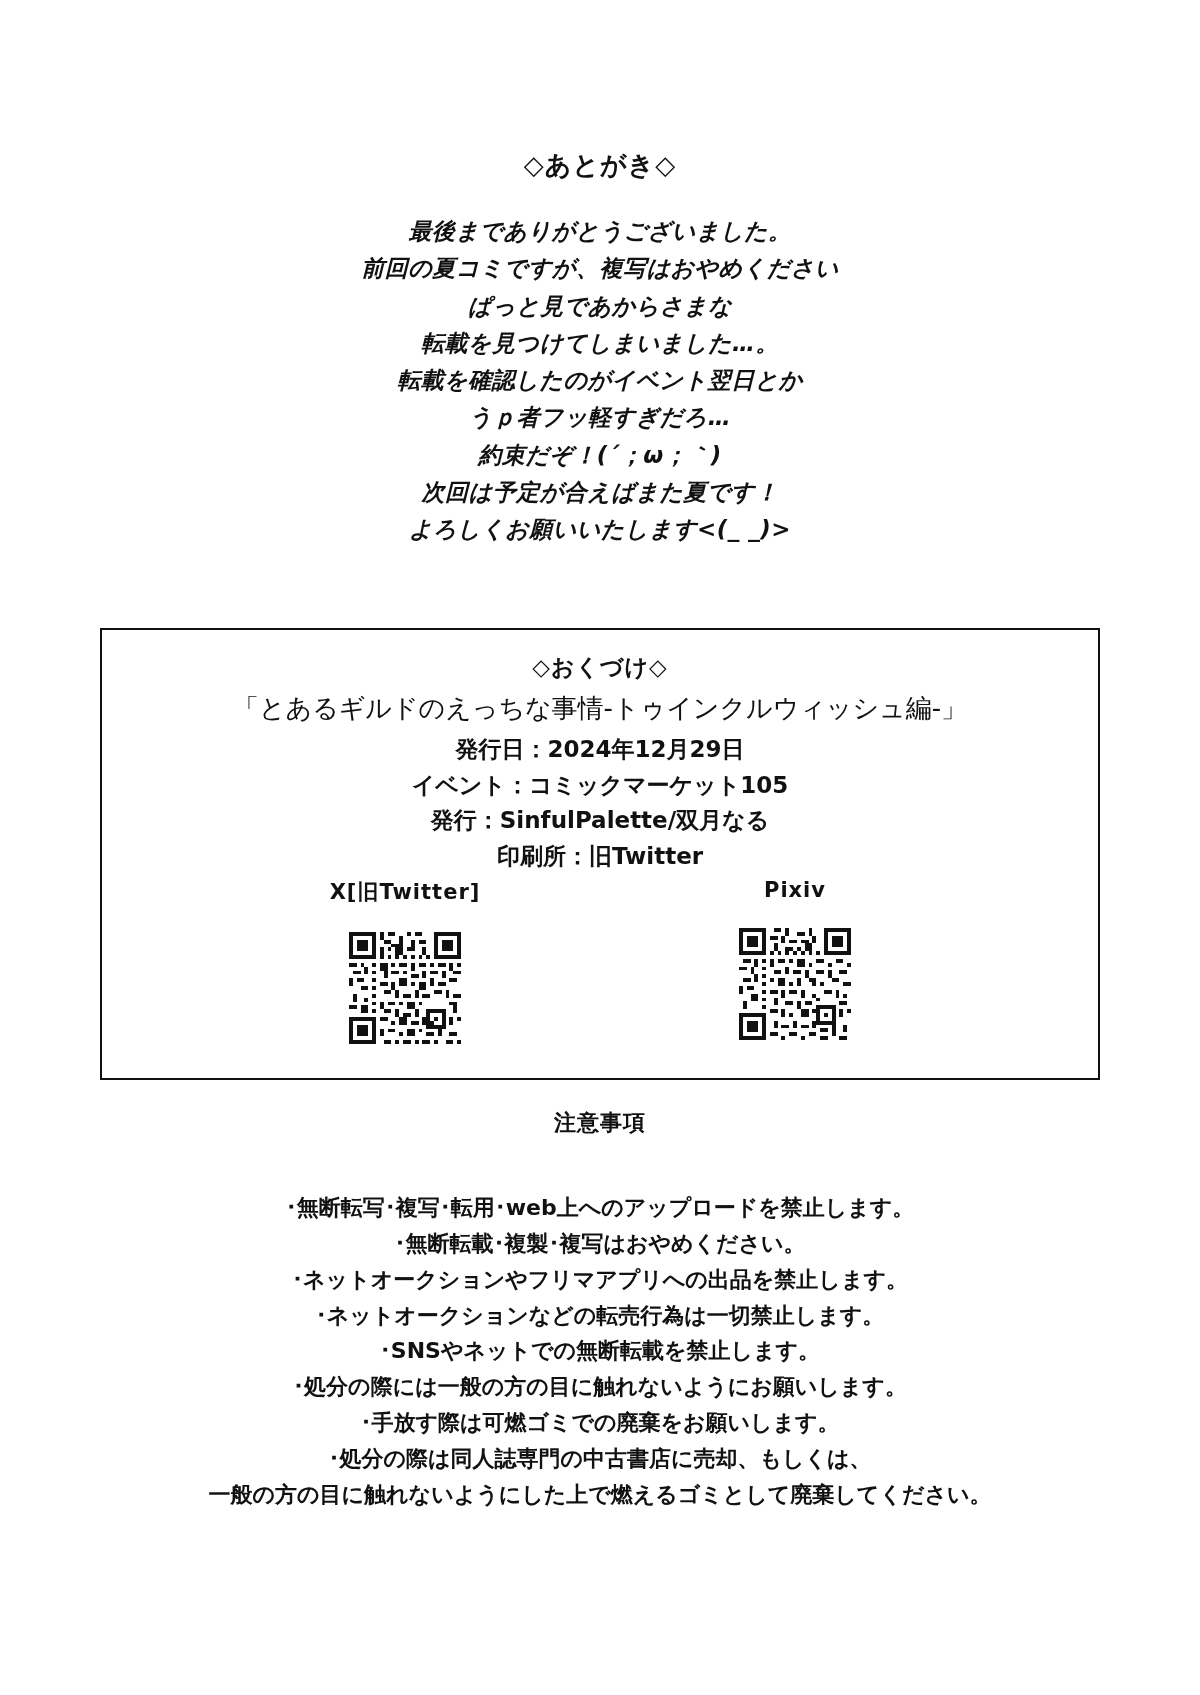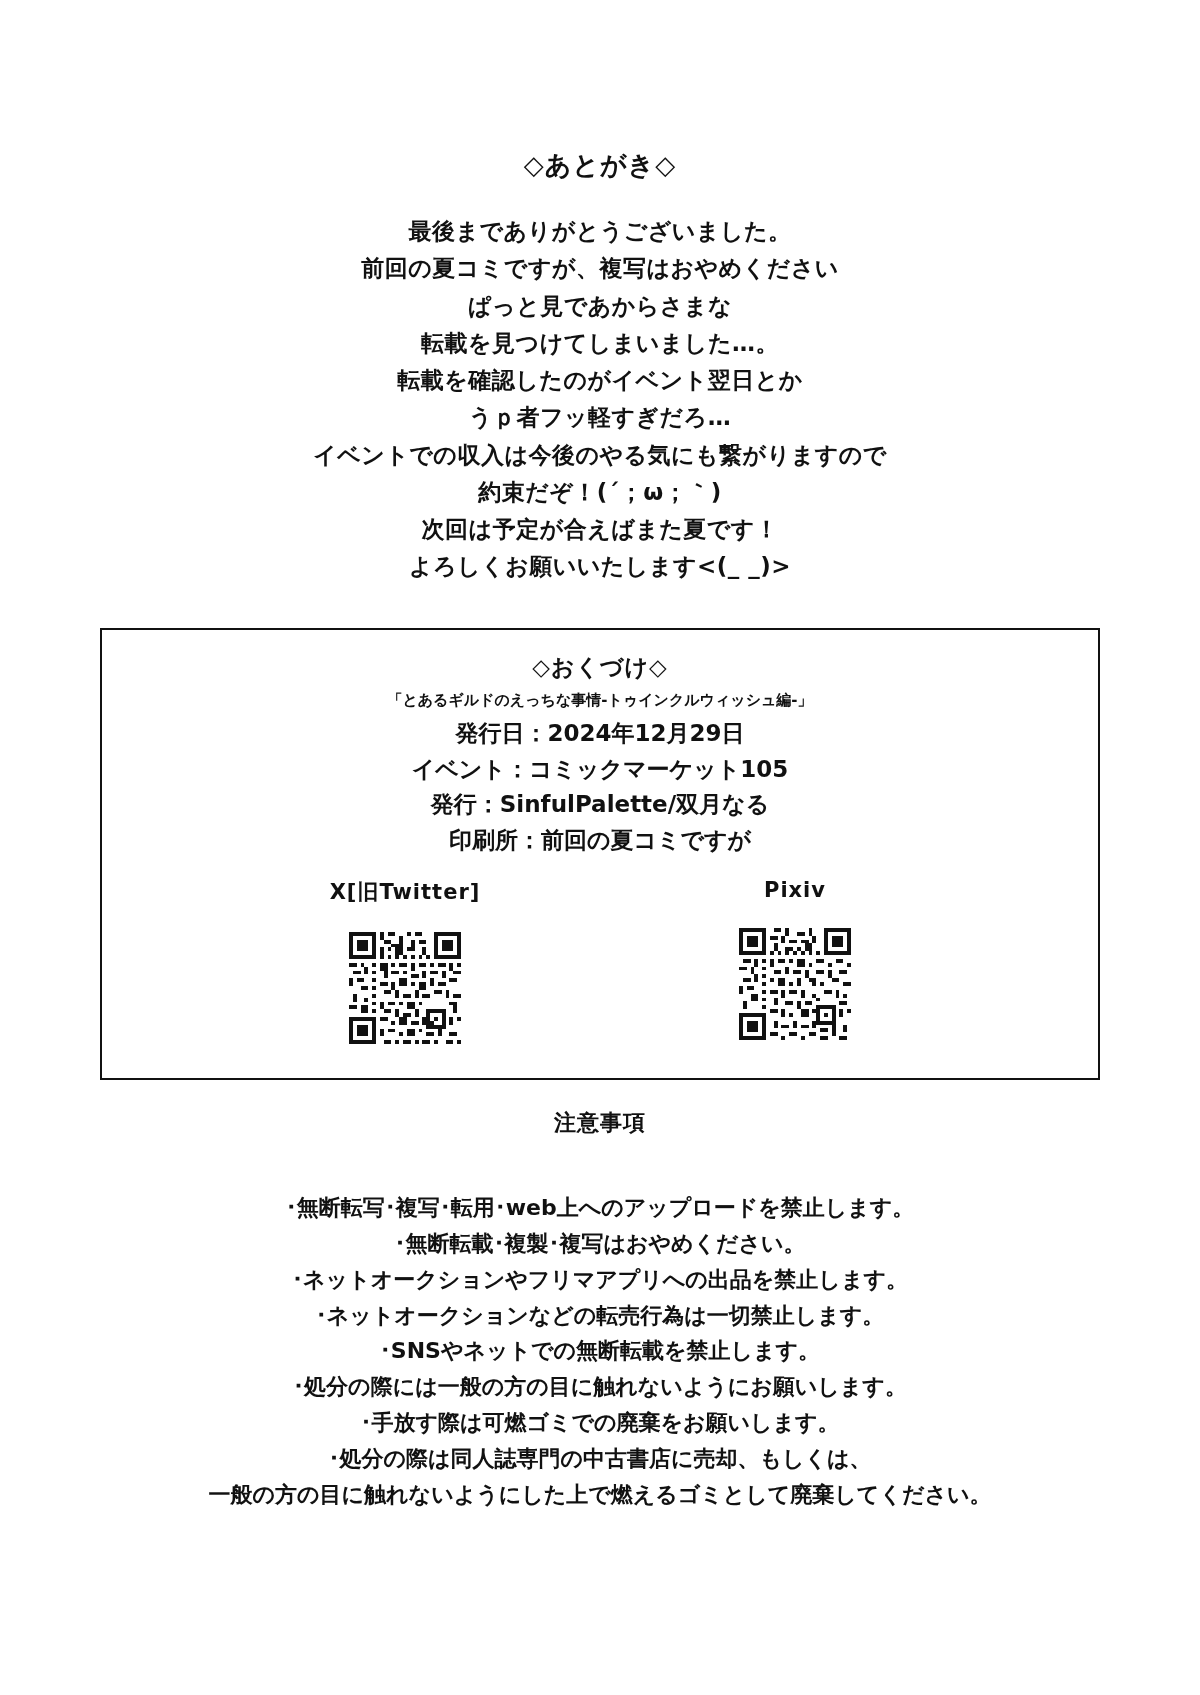--- a/index.html
+++ b/index.html
@@ -37,42 +37,43 @@
     margin-bottom: 32px;
   }
   .afterword-lines {
     font-size: 23px;
     font-weight: bold;
     line-height: 1.62;
     letter-spacing: 0.5px;
   }
   .afterword-lines div {
     white-space: nowrap;
+    font-style: italic;
   }
 
   
   .colophon {
     position: absolute;
     left: 100px;
     top: 628px;
     width: 1000px;
     height: 452px;
     border: 2px solid #111111;
     box-sizing: border-box;
     text-align: center;
   }
   .colophon-title {
     font-size: 23px;
     font-weight: bold;
     letter-spacing: 1px;
     margin-top: 22px;
   }
   .colophon-work {
-    font-size: 15px;
-    font-weight: bold;
+    font-size: 26px;
+    font-weight: normal;
     letter-spacing: 0px;
     margin-top: 8px;
     white-space: nowrap;
   }
   .colophon-meta {
     font-size: 23px;
     font-weight: bold;
     line-height: 1.55;
     margin-top: 6px;
   }
@@ -133,35 +134,34 @@
 
   <section class="afterword">
     <div class="afterword-title">◇あとがき◇</div>
     <div class="afterword-lines">
       <div>最後までありがとうございました。</div>
       <div>前回の夏コミですが、複写はおやめください</div>
       <div>ぱっと見であからさまな</div>
       <div>転載を見つけてしまいました…。</div>
       <div>転載を確認したのがイベント翌日とか</div>
       <div>うｐ者フッ軽すぎだろ…</div>
-      <div>イベントでの収入は今後のやる気にも繋がりますので</div>
       <div>約束だぞ！(´；ω；｀)</div>
       <div>次回は予定が合えばまた夏です！</div>
       <div>よろしくお願いいたします&lt;(_ _)&gt;</div>
     </div>
   </section>
 
   <section class="colophon">
     <div class="colophon-title">◇おくづけ◇</div>
     <div class="colophon-work">「とあるギルドのえっちな事情-トゥインクルウィッシュ編-」</div>
     <div class="colophon-meta">
       <div>発行日：2024年12月29日</div>
       <div>イベント：コミックマーケット105</div>
       <div>発行：SinfulPalette/双月なる</div>
-      <div>印刷所：前回の夏コミですが</div>
+      <div>印刷所：旧Twitter</div>
     </div>
 
     <div class="links">
       <div class="link-col">
         <div class="link-label">X[旧Twitter]</div>
         <svg class="qr" viewBox="0 0 29 29" shape-rendering="crispEdges">
           <rect x="0" y="0" width="29" height="29" fill="#ffffff"></rect>
           <g fill="#111111">
 
             <rect x="0" y="0" width="7" height="1"></rect>

